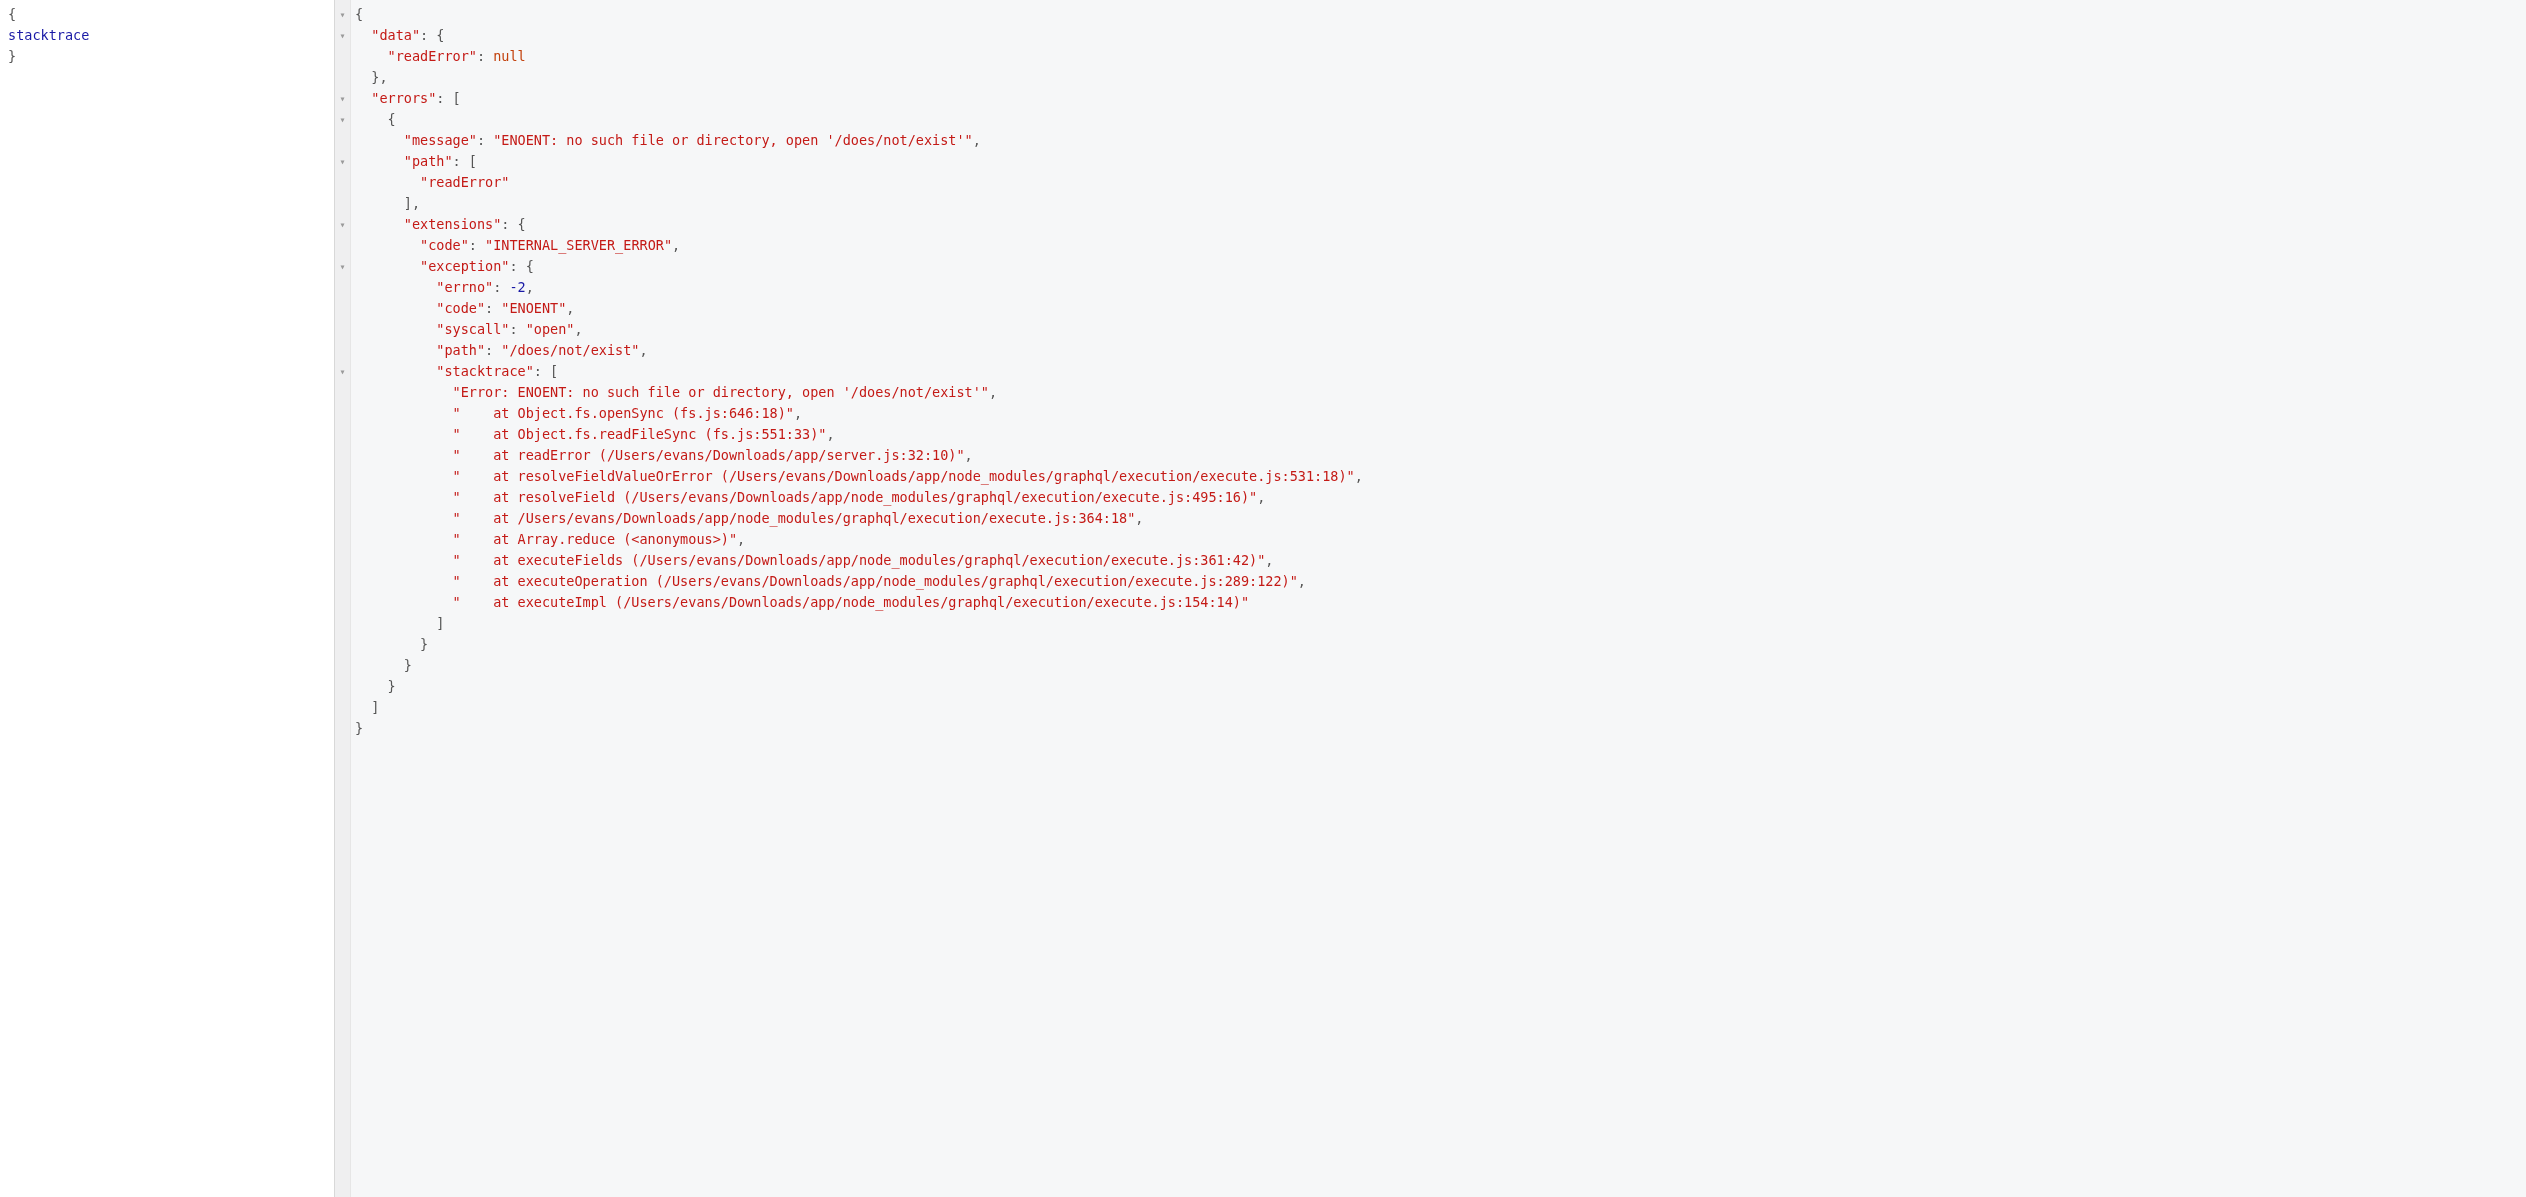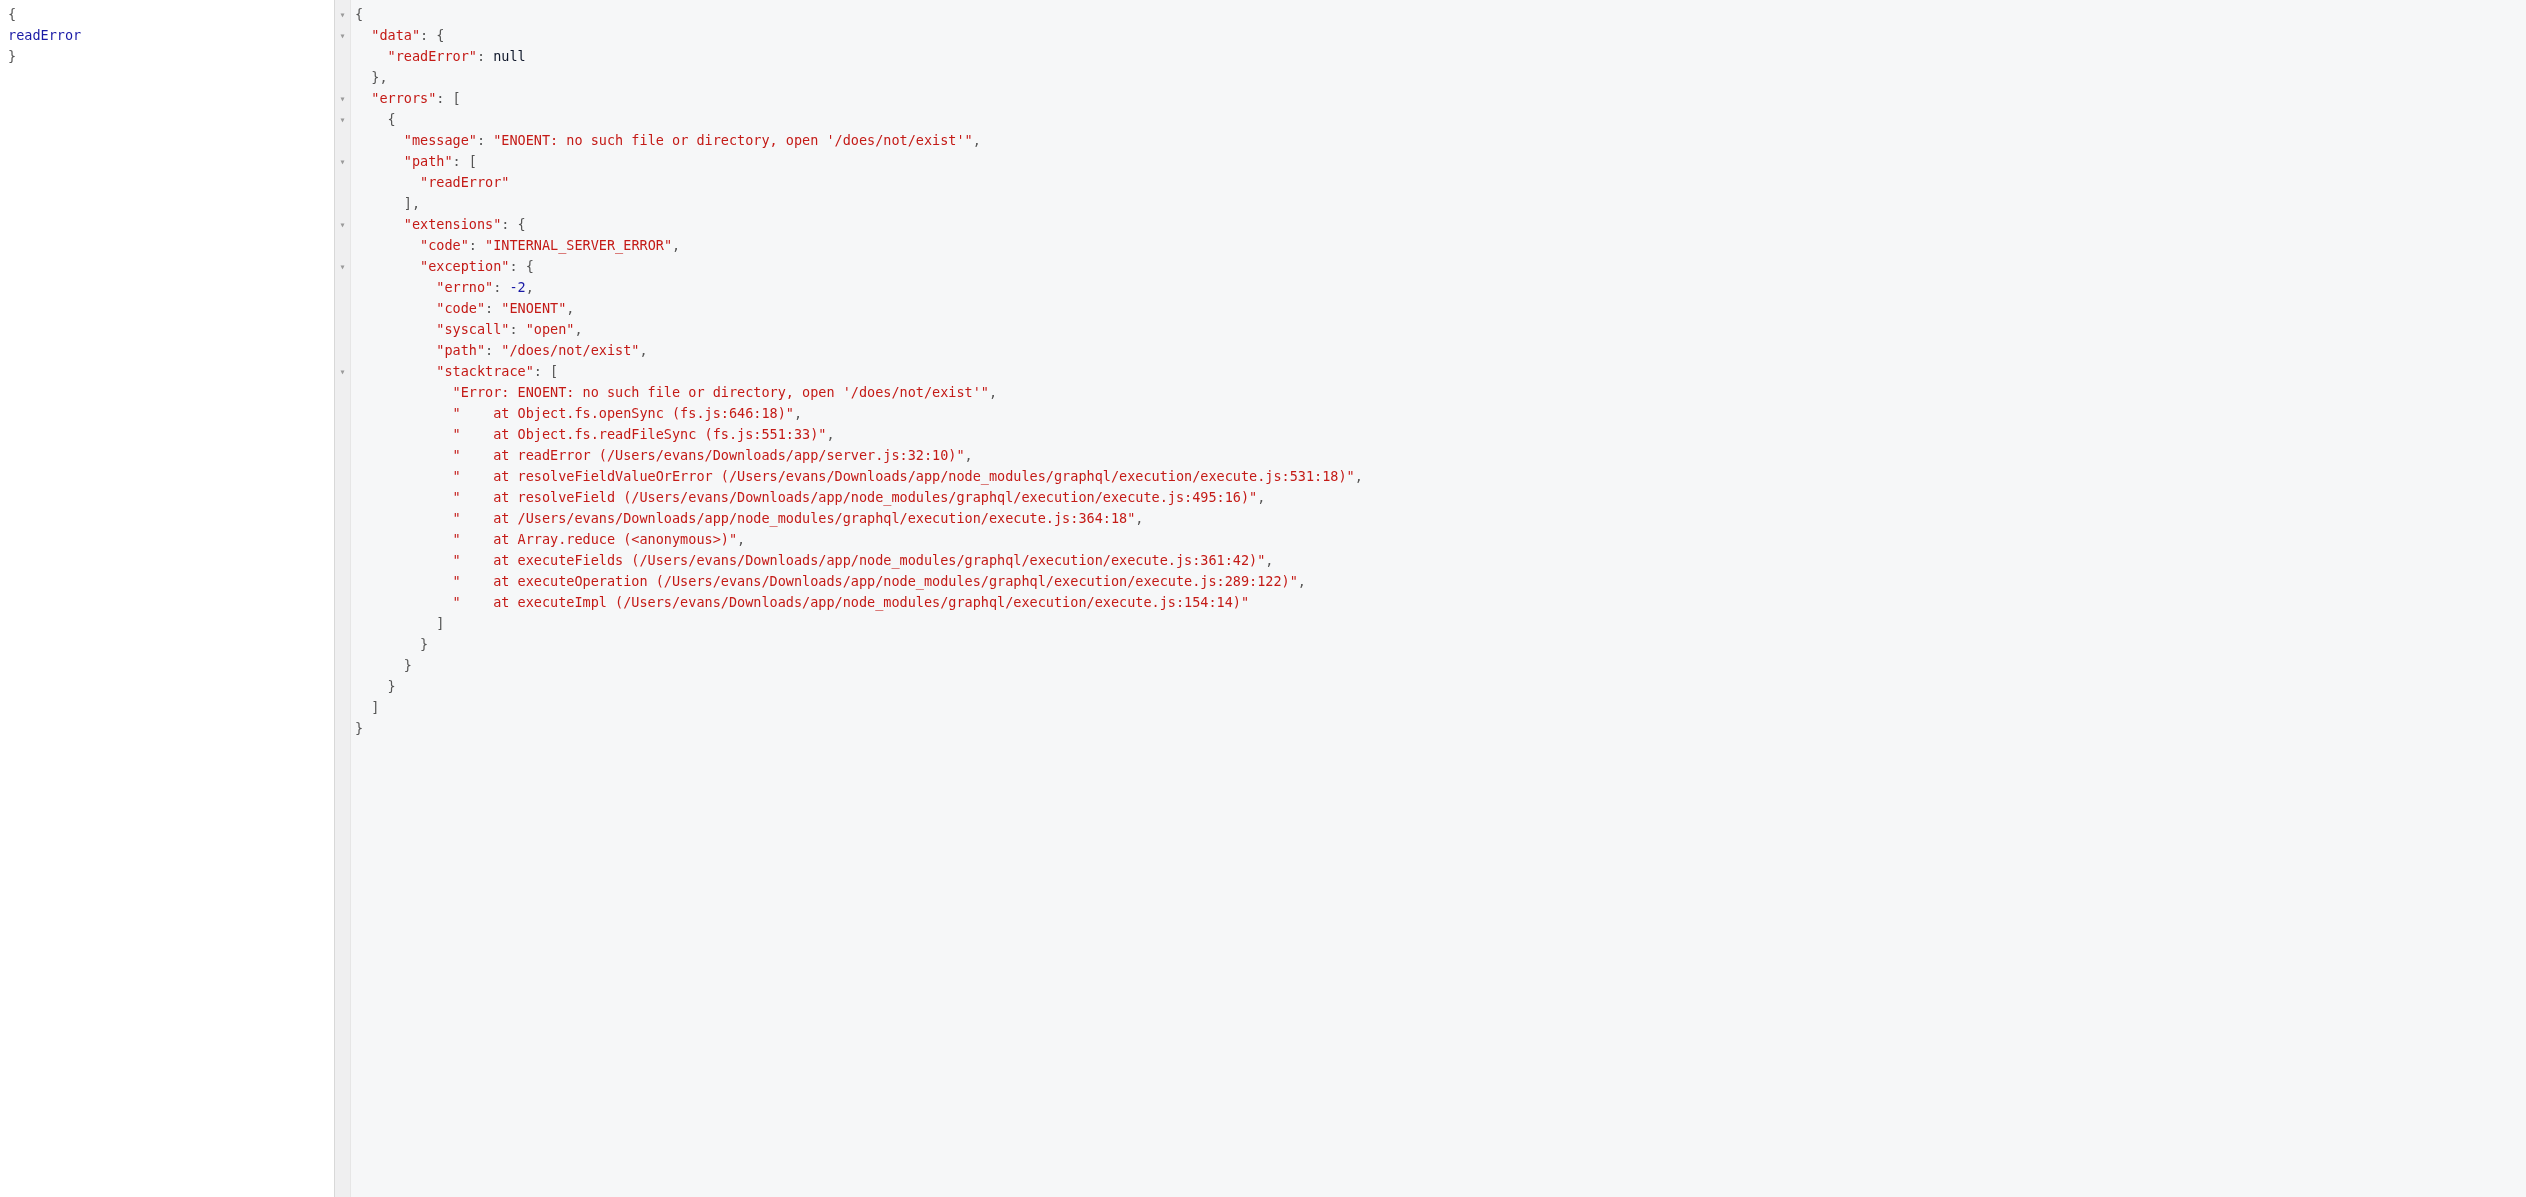--- a/index.html
+++ b/index.html
@@ -48,30 +48,30 @@
     flex: 1;
     padding: 4px 4px;
     white-space: pre;
     overflow: auto;
   }
   .line { height: 21px; }
   .punc { color: #555; }
   .key  { color: #c41a16; }
   .str  { color: #c41a16; }
   .num  { color: #1a1aa6; }
-  .null { color: #0f172a; }
+  .null { color: #c2410c; }
   .left-pane .query { color: #1a1aa6; }
   .left-pane .br { color: #555; }
 </style>
 </head>
 <body>
 
 <div class="left-pane">
   <div class="line"><span class="br">{</span></div>
-  <div class="line">  <span class="query">readError</span></div>
+  <div class="line">  <span class="query">stacktrace</span></div>
   <div class="line"><span class="br">}</span></div>
 </div>
 
 <div class="right-pane">
   <div class="gutter" id="gutter">
       <span class="arrow"></span>
       <span class="arrow"></span>
       <span></span>
       <span></span>
       <span class="arrow"></span>

